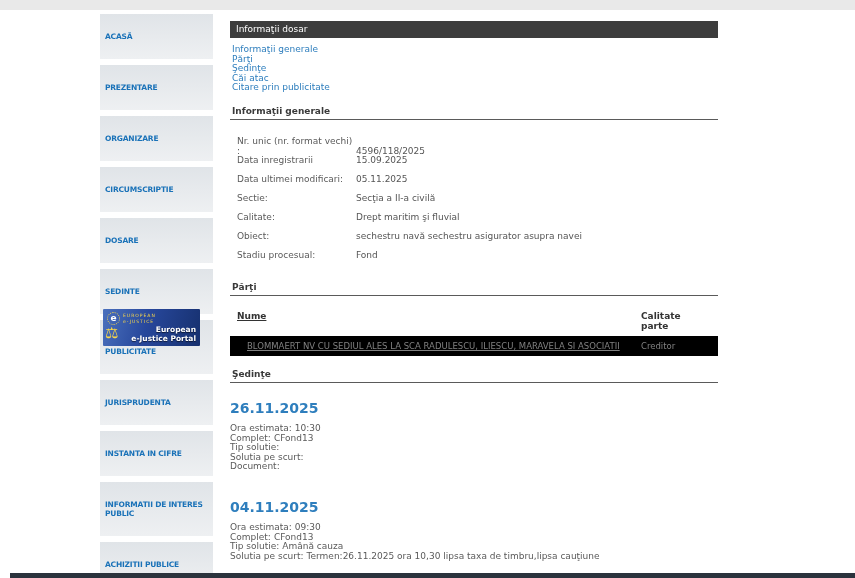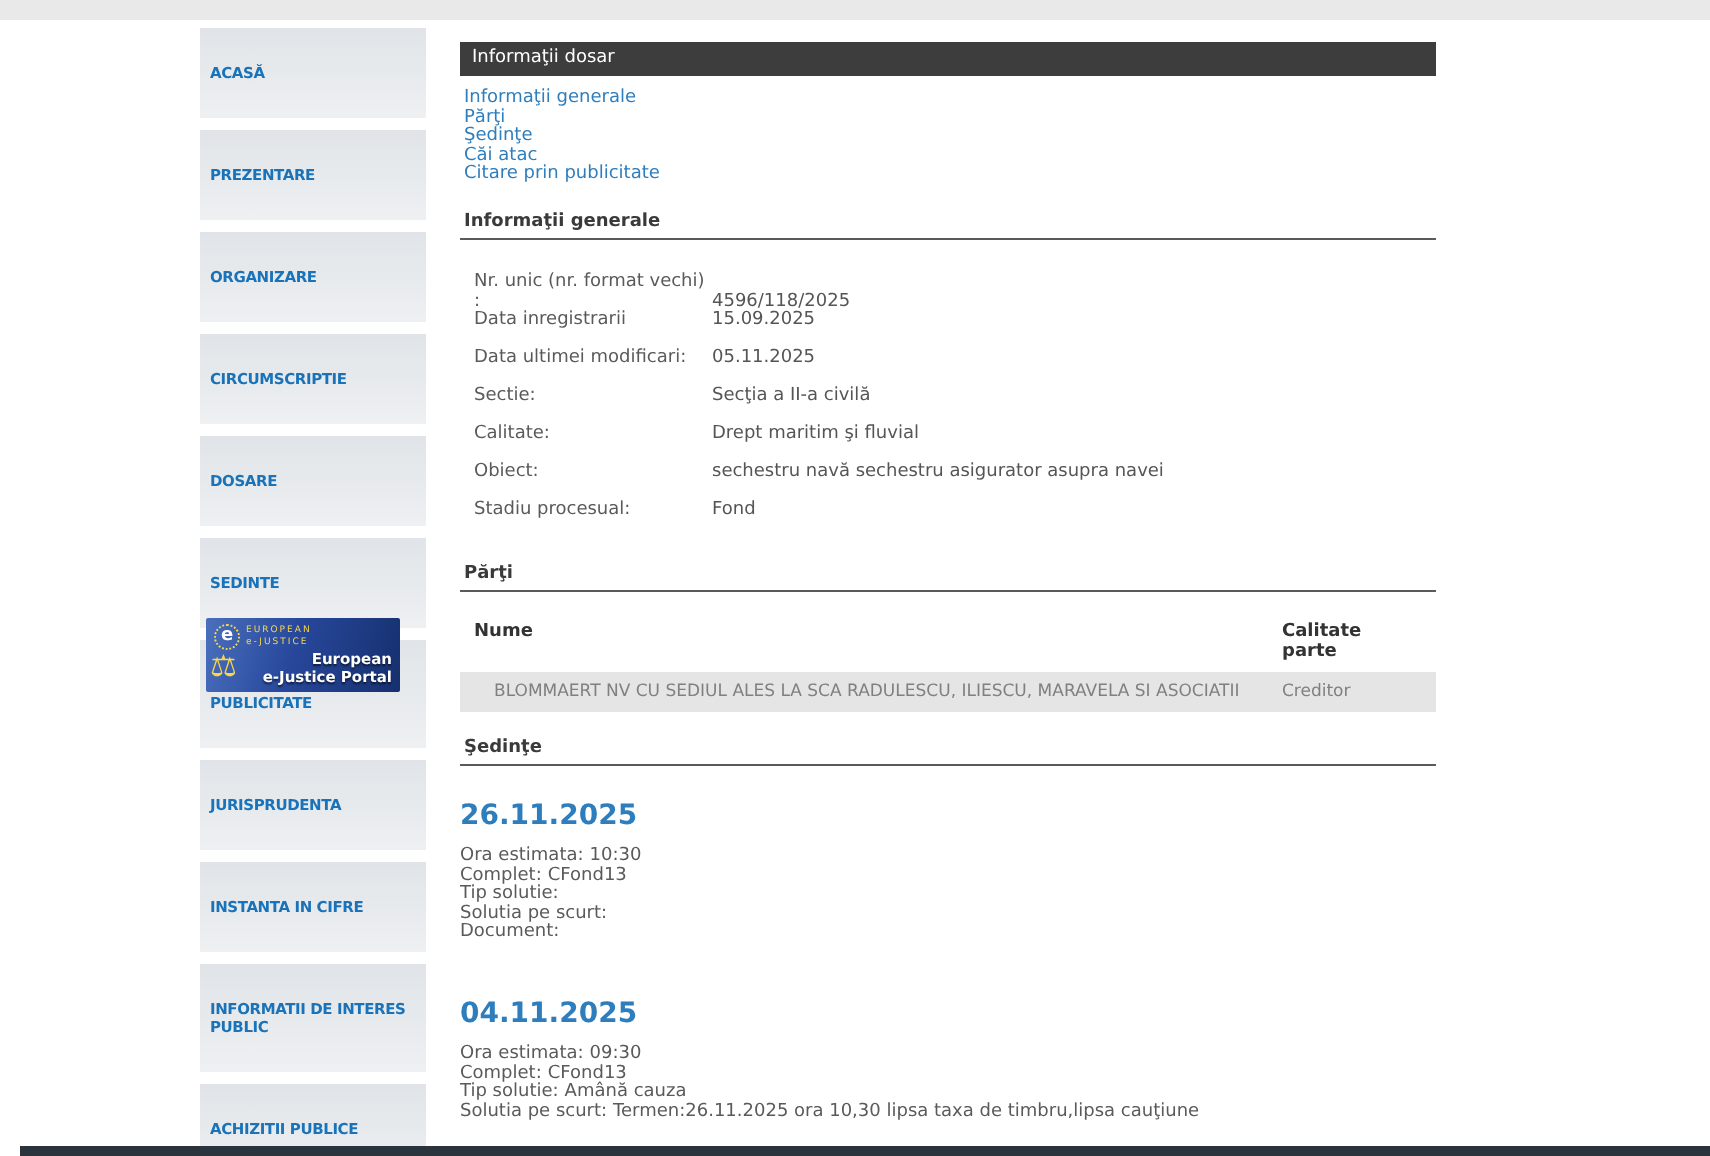--- a/index.html
+++ b/index.html
@@ -61,22 +61,22 @@
   }
 
   .info-rows { margin-top:16px; }
   .info-row { font-size:9px; color:#5a5a5a; height:19px; padding-left:7px; }
   .info-label { display:inline-block; width:119px; }
   .info-value { color:#555555; }
 
   .party-table { margin-top:10px; width:488px; }
   .party-hrow { display:flex; font-size:9px; font-weight:bold; color:#333333; padding:5px 7px 5px 7px; }
   .party-row  { display:flex; font-size:8.5px; color:#808080; padding:5px 7px 5px 7px; }
-  .party-row.alt { background:#e5e5e5;padding-left:17px; }
-  .party-name { flex:1; white-space:nowrap; overflow:hidden; }
+  .party-row.alt { background:#000000;padding-left:17px; }
+  .party-name { flex:1; white-space:nowrap; overflow:hidden;text-decoration:underline; }
   .party-role { width:70px; }
 
   .session { margin-top:17px; }
   .session + .session { margin-top:27px; }
   .sess-date { font-size:14px; font-weight:bold; color:#2e7ebd; cursor:pointer; width:max-content; }
   .sess-lines { margin-top:8px; }
   .sess-line { font-size:9px; color:#5a5a5a; line-height:9.6px; white-space:pre-wrap; }
   .sess-line .sl-val { margin-left:3px; white-space:pre-wrap; }
 </style>
 </head>

